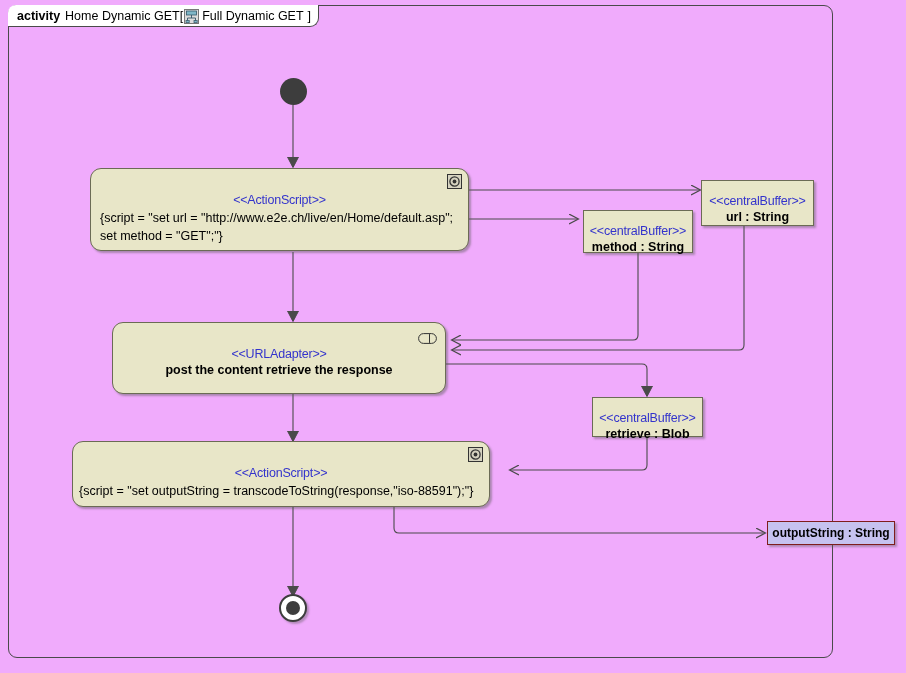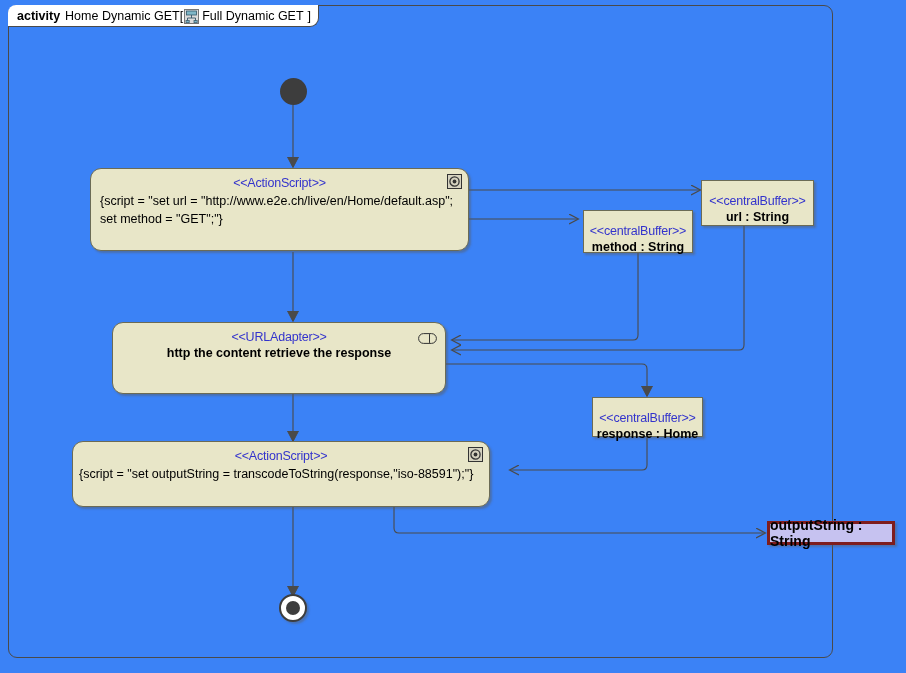--- a/index.html
+++ b/index.html
@@ -11,21 +11,21 @@
   body {
     font-family: "Liberation Sans", sans-serif;
     width: 906px;
     height: 673px;
     overflow: hidden;
   }
   #canvas {
     position: relative;
     width: 906px;
     height: 673px;
-    background: #3b82f6;
+    background: #f0abfc;
   }
   svg.wires {
     position: absolute;
     left: 0; top: 0;
     width: 906px;
     height: 673px;
     pointer-events: none;
   }
 
   
@@ -97,21 +97,21 @@
   .nbody {
     font-size: 12.5px;
     line-height: 15px;
     text-align: left;
     display: block;
     white-space: pre;
   }
 
   
   .action {
-    padding-top: 7px;
+    padding-top: 24px;
   }
   .action .nbody {
     padding: 3px 0 0 9px;
   }
 
   
   .corner-icon {
     position: absolute;
     top: 5px; right: 6px;
     width: 15px; height: 15px;
@@ -128,27 +128,27 @@
   }
   .buffer .nname {
     padding-bottom: 3px;
   }
 
   
   .objnode {
     position: absolute;
     box-sizing: border-box;
     background: #C6C2F0;
-    border: 3px solid #7f1d1d;
+    border: 1px solid #7f1d1d;
     box-shadow: 2px 2px 2px rgba(90,90,90,0.45);
     display: flex;
     align-items: center;
     justify-content: center;
     font-weight: bold;
-    font-size: 14px;
+    font-size: 12px;
     color: #000000;
   }
 
   
   .initial-node {
     position: absolute;
     width: 27px; height: 27px;
     border-radius: 50%;
     background: #3d3d3d;
   }
@@ -243,21 +243,21 @@
       <svg viewBox="0 0 15 15" width="15" height="15" xmlns="http://www.w3.org/2000/svg">
         <rect x="0.5" y="0.5" width="14" height="14" fill="#d6d3c0" stroke="#333333"></rect>
         <circle cx="7.5" cy="7.5" r="4.6" fill="none" stroke="#333333" stroke-width="1.3"></circle>
         <circle cx="7.5" cy="7.5" r="1.9" fill="#333333"></circle>
       </svg>
     </span>
   </div>
 
   <div class="node rounded action" style="left:112px; top:322px; width:334px; height:72px;">
     <span class="stereo">&lt;&lt;URLAdapter&gt;&gt;</span>
-    <span class="nname">http the content retrieve the response</span>
+    <span class="nname">post the content retrieve the response</span>
     <span class="pill-icon">
       <svg viewBox="0 0 19 11" width="19" height="11" xmlns="http://www.w3.org/2000/svg">
         <rect x="0.6" y="0.6" width="17.8" height="9.8" rx="4.9" ry="4.9" fill="#E8E6C8" stroke="#333333" stroke-width="1"></rect>
         <line x1="11.5" y1="1.1" x2="11.5" y2="9.9" stroke="#333333" stroke-width="1"></line>
       </svg>
     </span>
   </div>
 
   <div class="node rounded action" style="left:72px; top:441px; width:418px; height:66px;">
     <span class="stereo">&lt;&lt;ActionScript&gt;&gt;</span>
@@ -276,20 +276,20 @@
     <span class="nname">url : String</span>
   </div>
 
   <div class="node buffer" style="left:583px; top:210px; width:110px; height:43px;">
     <span class="stereo">&lt;&lt;centralBuffer&gt;&gt;</span>
     <span class="nname">method : String</span>
   </div>
 
   <div class="node buffer" style="left:592px; top:397px; width:111px; height:40px;">
     <span class="stereo">&lt;&lt;centralBuffer&gt;&gt;</span>
-    <span class="nname">response : Home</span>
+    <span class="nname">retrieve : Blob</span>
   </div>
 
   <div class="objnode" style="left:767px; top:521px; width:128px; height:24px;">
     <span>outputString : String</span>
   </div>
 
 </div>
 
 </body></html>

